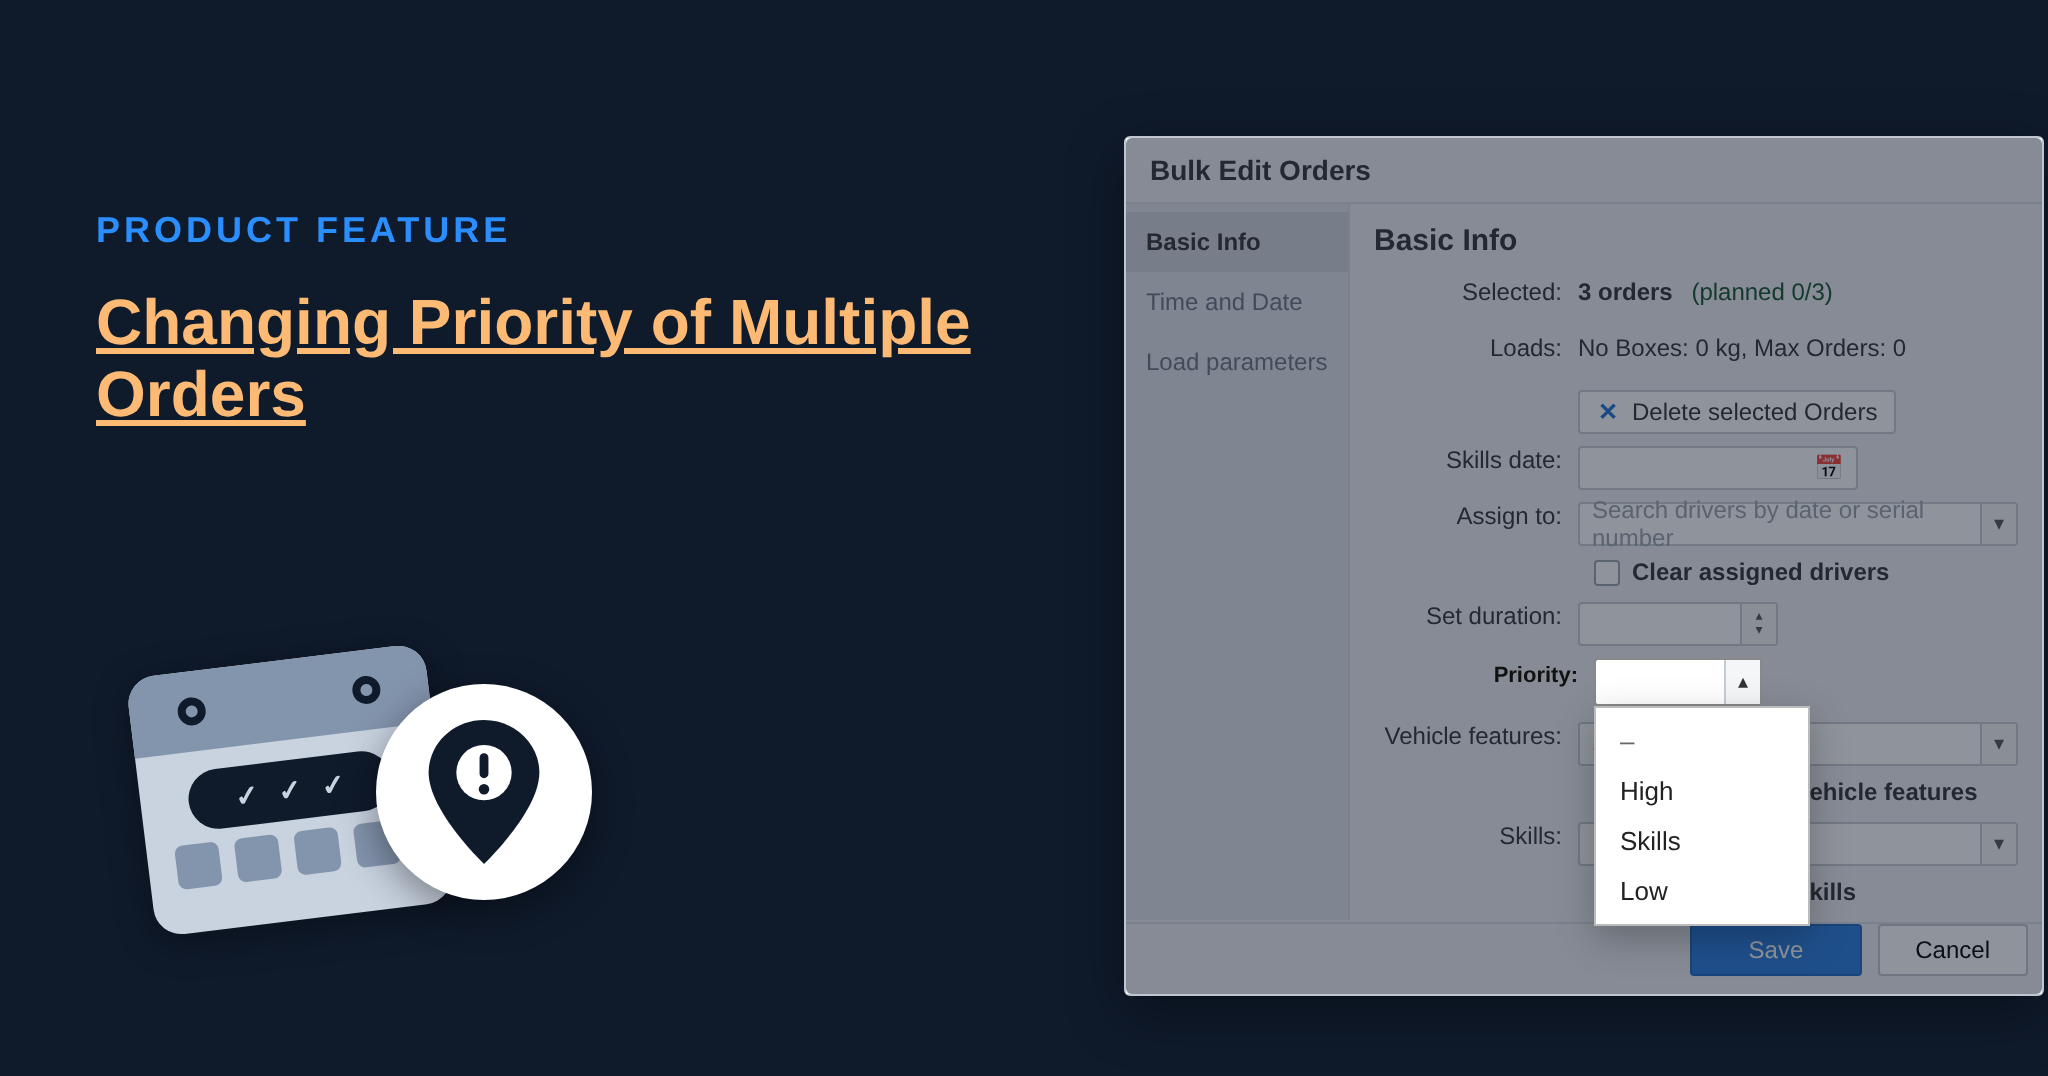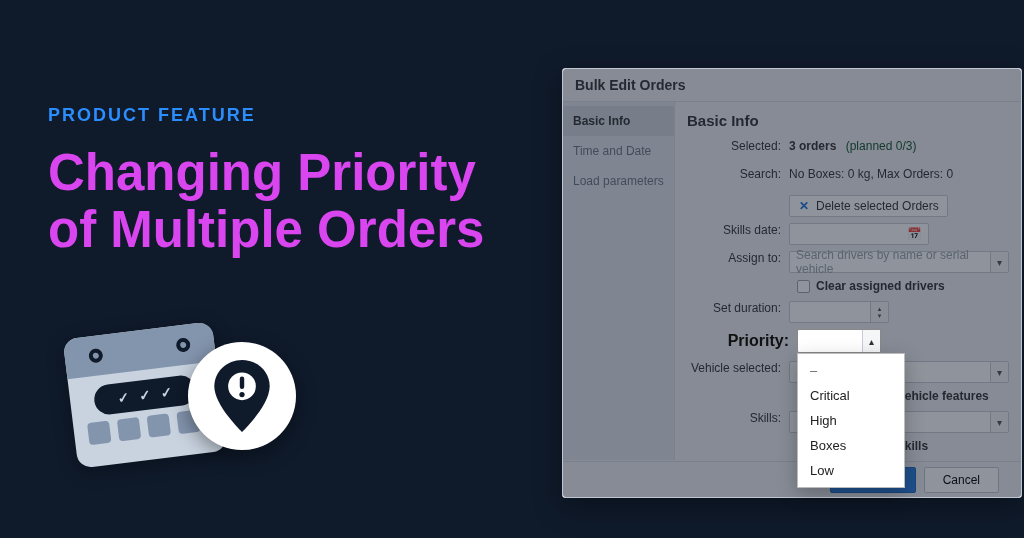--- a/index.html
+++ b/index.html
@@ -15,25 +15,26 @@
     top: 105px;
     width: 480px;
   }
   .eyebrow {
     color: #2b8eff;
     font-weight: 700;
     letter-spacing: 2px;
     font-size: 18px;
   }
   .headline {
-    color: #d946ef;
+    color: #fdba74;
     font-weight: 600;
-    font-size: 51px;
+    font-size: 32px;
     line-height: 1.12;
     margin-top: 18px;
+    text-decoration: underline;
   }
   .hero-icons {
     position: absolute;
     left: 70px;
     top: 322px;
   }
   .calendar-icon {
     width: 150px;
     height: 130px;
     background: #c9d3e0;
@@ -154,22 +155,22 @@
   .date-field { width: 140px; }
   .date-field .cal-ic { margin-left:auto; color:#555; font-size:12px; }
   .wide { width: 220px; }
   .narrow { width: 100px; }
   .spin .chev { flex-direction:column; font-size:7px; line-height:7px; }
   .check-row { display:flex; align-items:center; gap:6px; margin-top:4px; margin-bottom:8px; margin-left:110px;font-weight:bold; }
   .checkbox { width:13px; height:13px; border:1px solid #9aa3ad; background:#fff; border-radius:2px; }
   .footer {
     position:absolute; bottom:0; left:0; right:0;
     height: 36px; border-top:1px solid #d7dce2;
-    display:flex; align-items:center; justify-content:flex-end;
-    gap:8px; padding: 0 22px; background:#eef0f3;
+    display:flex; align-items:flex-start; justify-content:flex-end;
+    gap:8px; padding: 0 7px; background:#eef0f3;
   }
   .btn-primary {
     background:#2a7de1; color:#fff; border:1px solid #1e68c2;
     padding: 5px 28px; border-radius:2px; font-size:12px; cursor:pointer;
   }
   .btn-secondary {
     background:#fff; border:1px solid #c2c8d0;
     padding: 5px 18px; border-radius:2px; font-size:12px; cursor:pointer;
   }
   
@@ -177,21 +178,21 @@
   .priority-field {
     border:1px solid #888; background:#fff; height:24px; width: 84px; border-radius:2px;
     display:flex; align-items:center; position:relative;
   }
   .priority-field .chevup {
     position:absolute; right:0; top:0; width:18px; height:100%;
     border-left:1px solid #c7ccd3; display:flex; align-items:center; justify-content:center;
     color:#333; font-size:10px; background:#f5f6f8; cursor:pointer;
   }
   .priority-label {
-    position:absolute; right: 92px; top: 3px; font-size:16px; font-weight:600; color:#111;
+    position:absolute; right: 92px; top: 3px; font-size:11px; font-weight:600; color:#111;
   }
   .priority-menu {
     position:absolute; top: 24px; left: 0; width: 108px;
     background:#fff; border:1px solid #bbb; box-shadow: 0 6px 18px rgba(0,0,0,.25);
     padding: 4px 0;
   }
   .priority-menu .opt {
     padding: 5px 12px; font-size: 13px; color:#222; cursor:pointer;
   }
   .priority-menu .opt.dash { color:#666; }
@@ -263,21 +264,21 @@
 
       <div class="row">
         <div class="lbl">Selected:</div>
         <div class="val">
           <b>3 orders</b>
           <span class="muted" style="margin-left:6px;">(planned 0/3)</span>
         </div>
       </div>
 
       <div class="row">
-        <div class="lbl">Search:</div>
+        <div class="lbl">Loads:</div>
         <div class="val">No Boxes: 0 kg, Max Orders: 0</div>
       </div>
 
       <div class="row">
         <div class="lbl"></div>
         <div class="val">
           <span class="btn-ghost">
             <span class="ic ic-x">✕</span>
             <span>Delete selected Orders</span>
           </span>
@@ -287,21 +288,21 @@
       <div class="row">
         <div class="lbl">Skills date:</div>
         <div class="field date-field">
           <span class="cal-ic">📅</span>
         </div>
       </div>
 
       <div class="row">
         <div class="lbl">Assign to:</div>
         <div class="field wide">
-          <span class="placeholder">Search drivers by name or serial vehicle</span>
+          <span class="placeholder">Search drivers by date or serial number</span>
           <span class="chev">▾</span>
         </div>
       </div>
       <div class="check-row">
         <span class="checkbox"></span>
         <span>Clear assigned drivers</span>
       </div>
 
       <div class="row">
         <div class="lbl">Set duration:</div>
@@ -314,30 +315,29 @@
       </div>
 
       <div class="priority-row">
         <div class="priority-wrap">
           <div class="priority-label">Priority:</div>
           <div class="priority-field">
             <span class="chevup">▴</span>
           </div>
           <div class="priority-menu">
             <div class="opt dash">–</div>
-            <div class="opt">Critical</div>
             <div class="opt">High</div>
-            <div class="opt">Boxes</div>
+            <div class="opt">Skills</div>
             <div class="opt">Low</div>
           </div>
         </div>
       </div>
 
       <div class="row">
-        <div class="lbl">Vehicle selected:</div>
+        <div class="lbl">Vehicle features:</div>
         <div class="field wide">
           <span class="placeholder">Select features...</span>
           <span class="chev">▾</span>
         </div>
       </div>
       <div class="check-row">
         <span class="checkbox"></span>
         <span>Clear existing vehicle features</span>
       </div>
 

